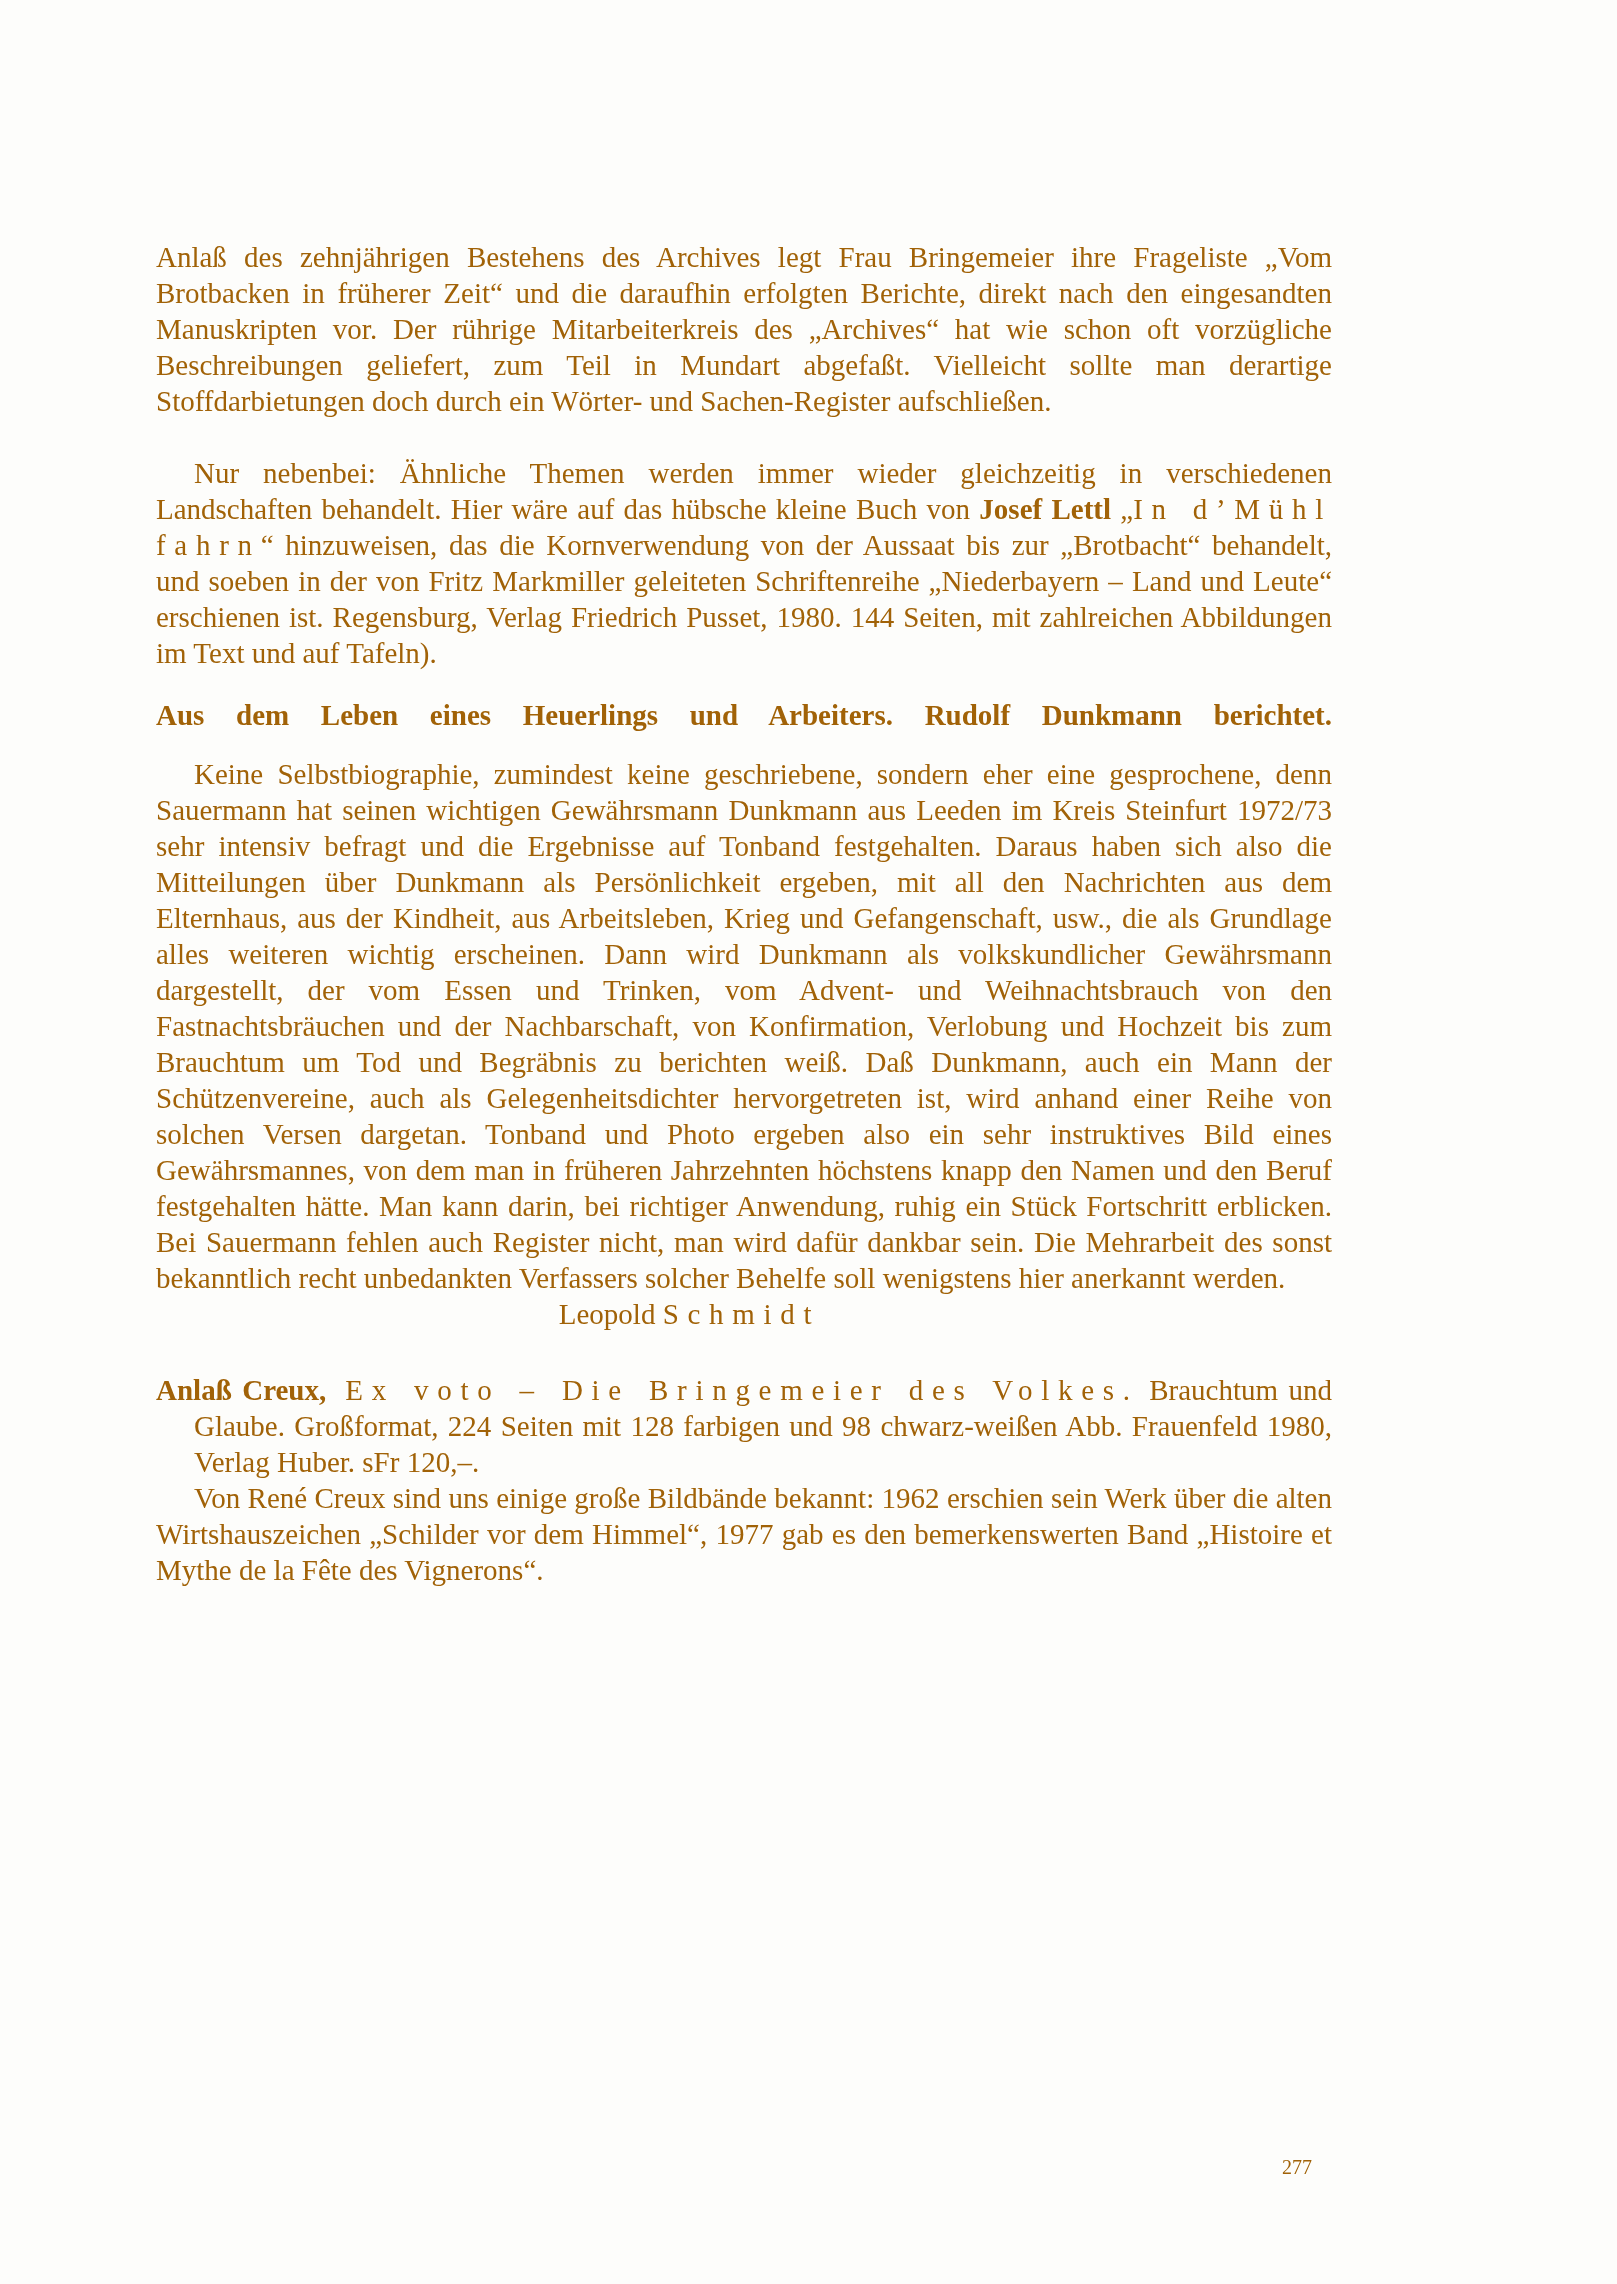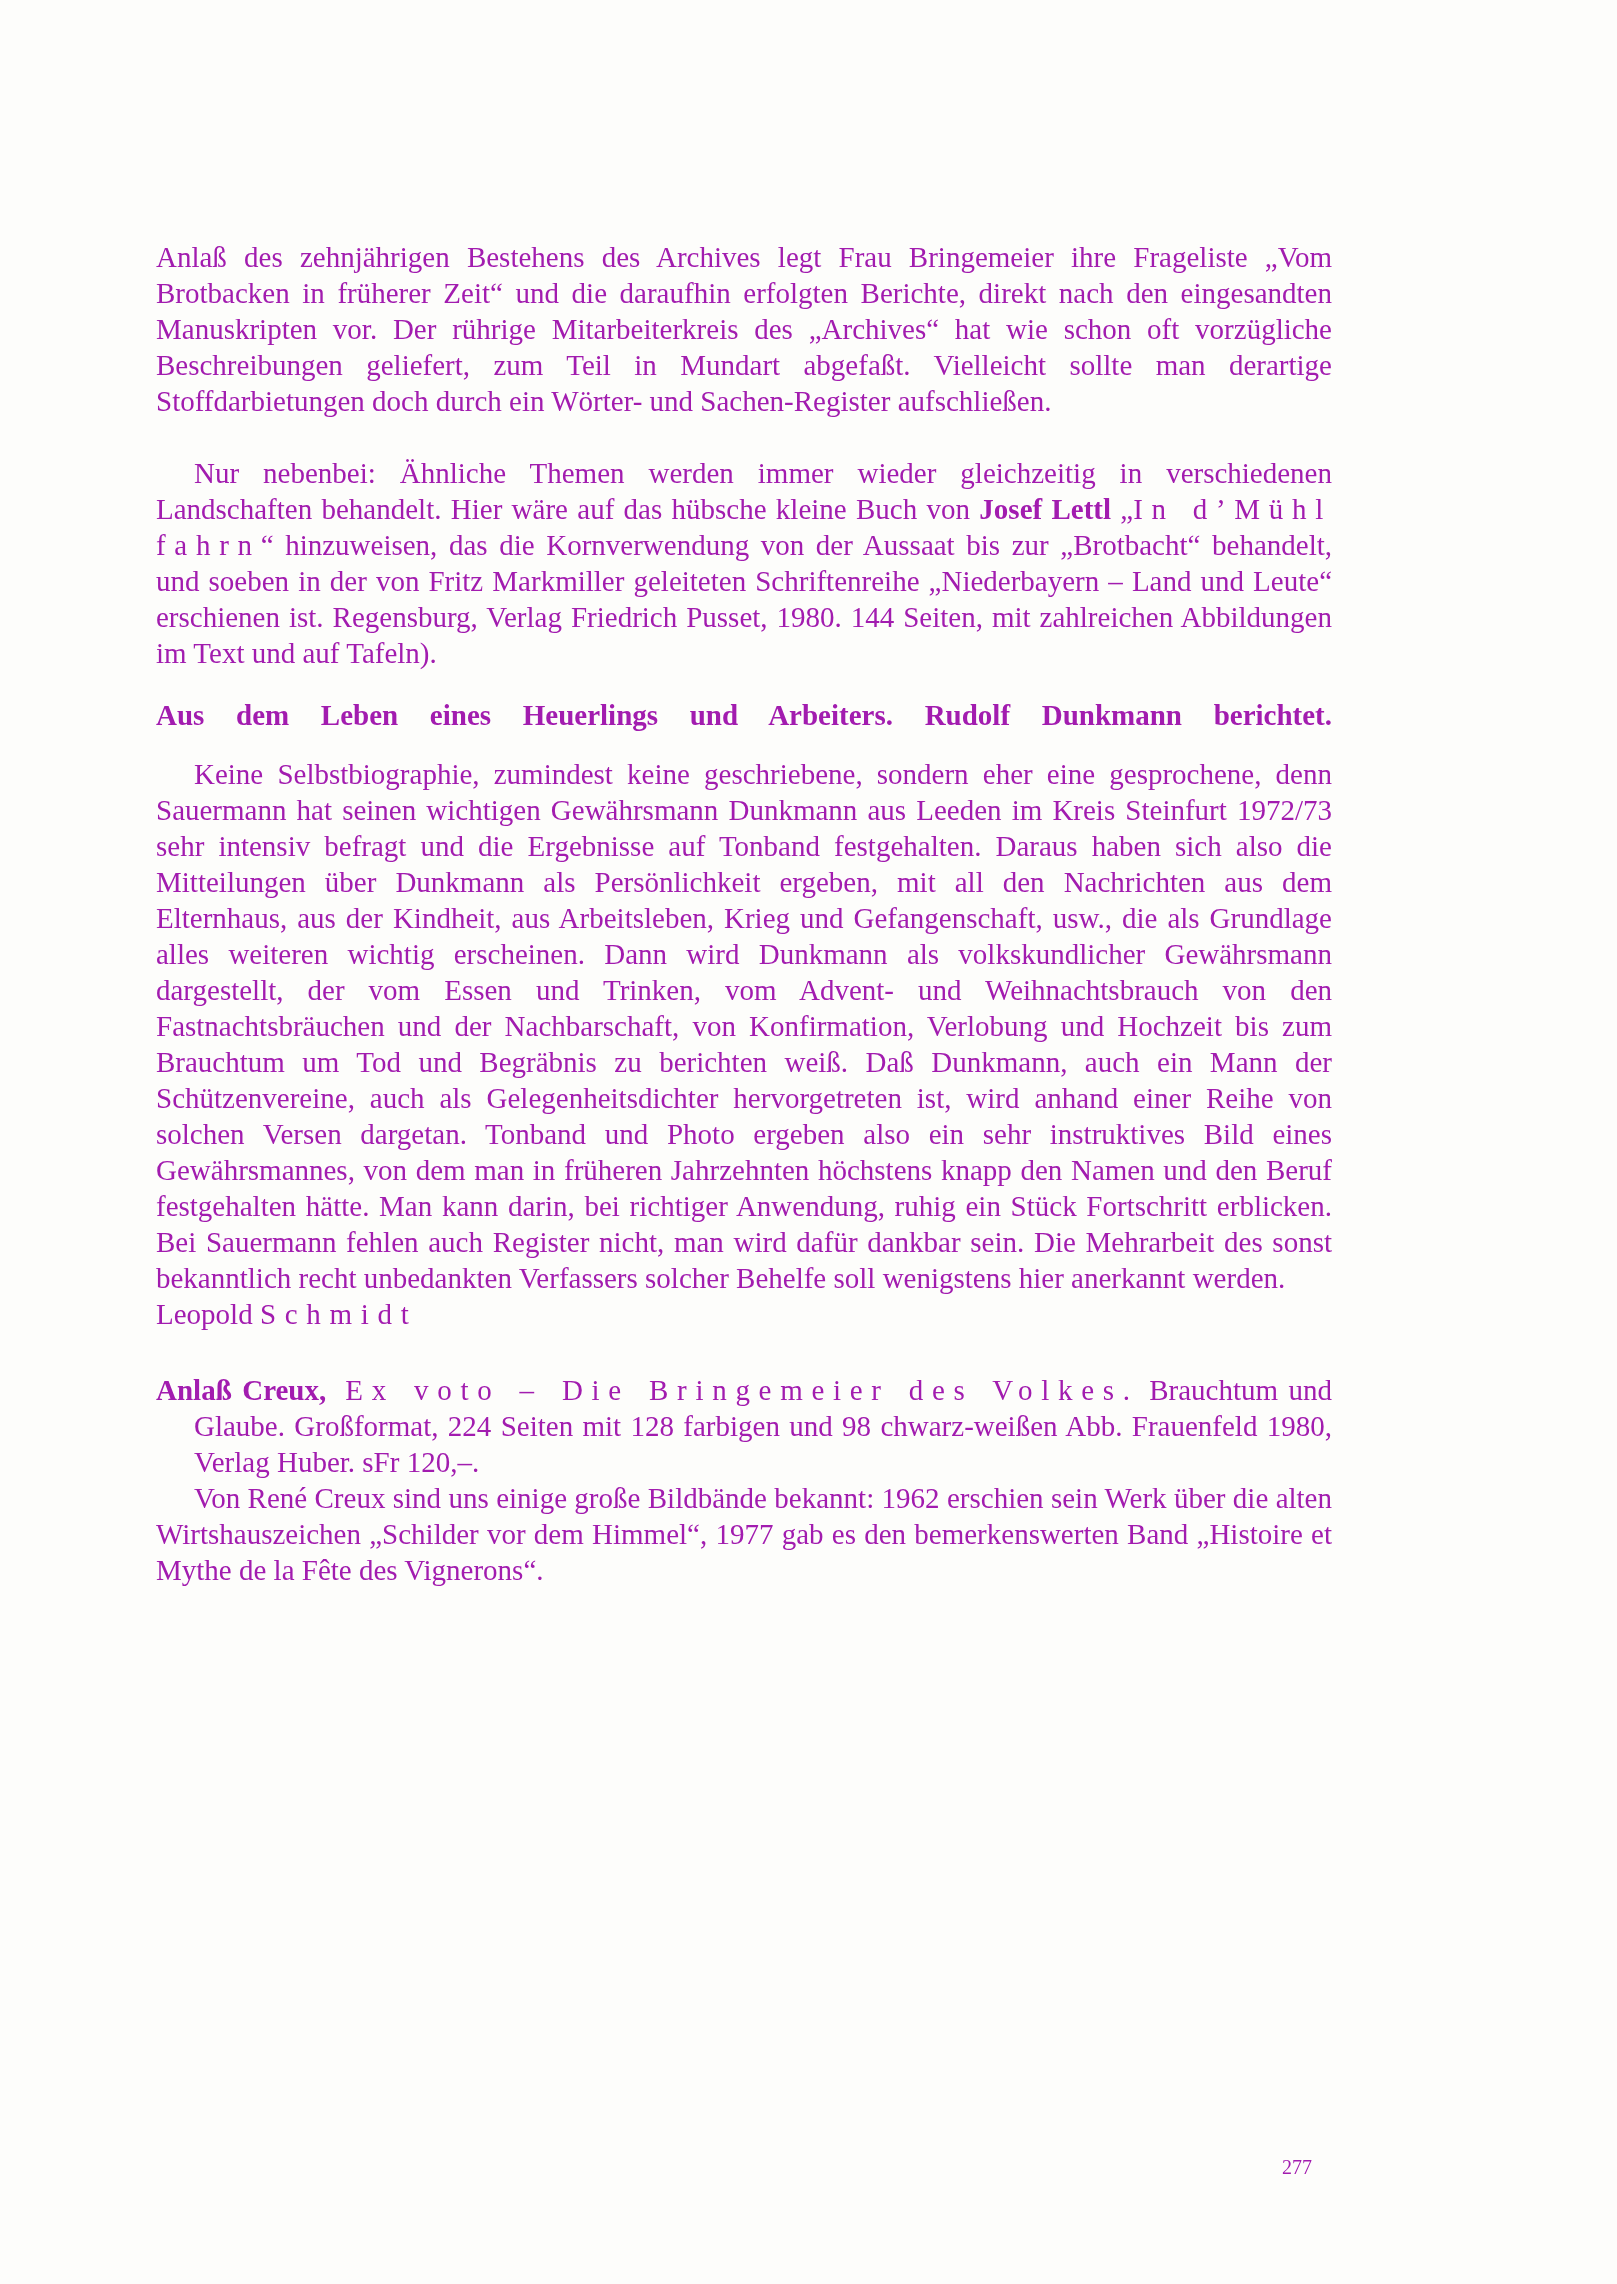--- a/index.html
+++ b/index.html
@@ -6,21 +6,21 @@
   html, body {
     margin: 0;
     padding: 0;
     background: #fdfdfb;
   }
   .page {
     position: relative;
     width: 1617px;
     height: 2284px;
     background: #fdfdfb;
-    color: #a21caf;
+    color: #a16207;
     font-family: "Liberation Serif", "DejaVu Serif", serif;
     overflow: hidden;
   }
   .text-column {
     position: absolute;
     left: 156px;
     top: 239px;
     width: 1176px;
     font-size: 29px;
     line-height: 36px;
@@ -31,21 +31,21 @@
   .review-title {
     font-weight: 700;
     margin: 0;
     font-size: 29px;
     line-height: 36px;
     text-align: justify;
     text-align-last: justify;
   }
   .imprint { margin-left: 38px; }
   .hanging { padding-left: 38px; text-indent: -38px; }
-  .signature { text-align: left; padding-right: 109px; }
+  .signature { text-align: center; padding-right: 109px; }
   .sperr { letter-spacing: 0.30em; }
   .b { font-weight: 700; }
   .mt-para    { margin-top: 36px; }
   .mt-heading { margin-top: 26px; }
   .mt-body    { margin-top: 22.6px; }
   .mt-small   { margin-top: 11.3px; }
   .mt-review  { margin-top: 40px; }
   .mt-last    { }
   .page-number {
     position: absolute;

